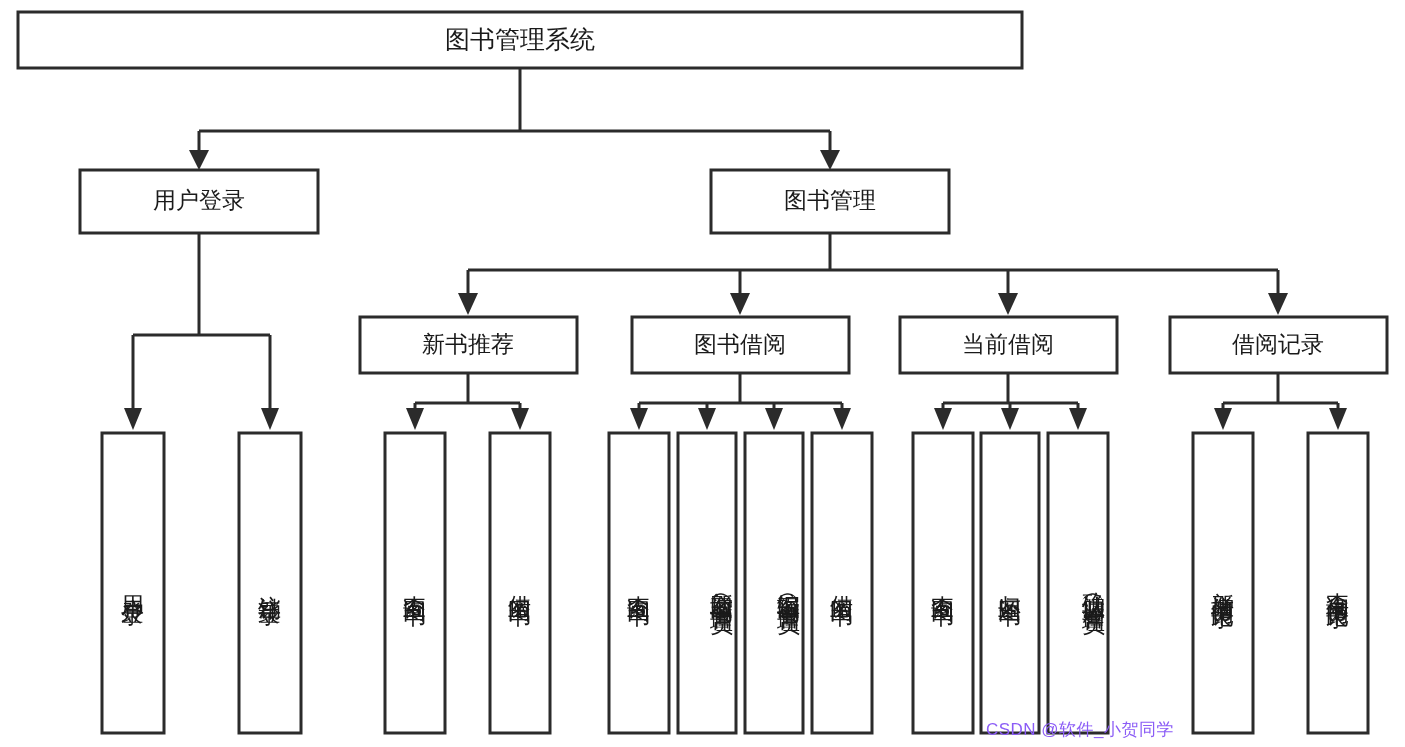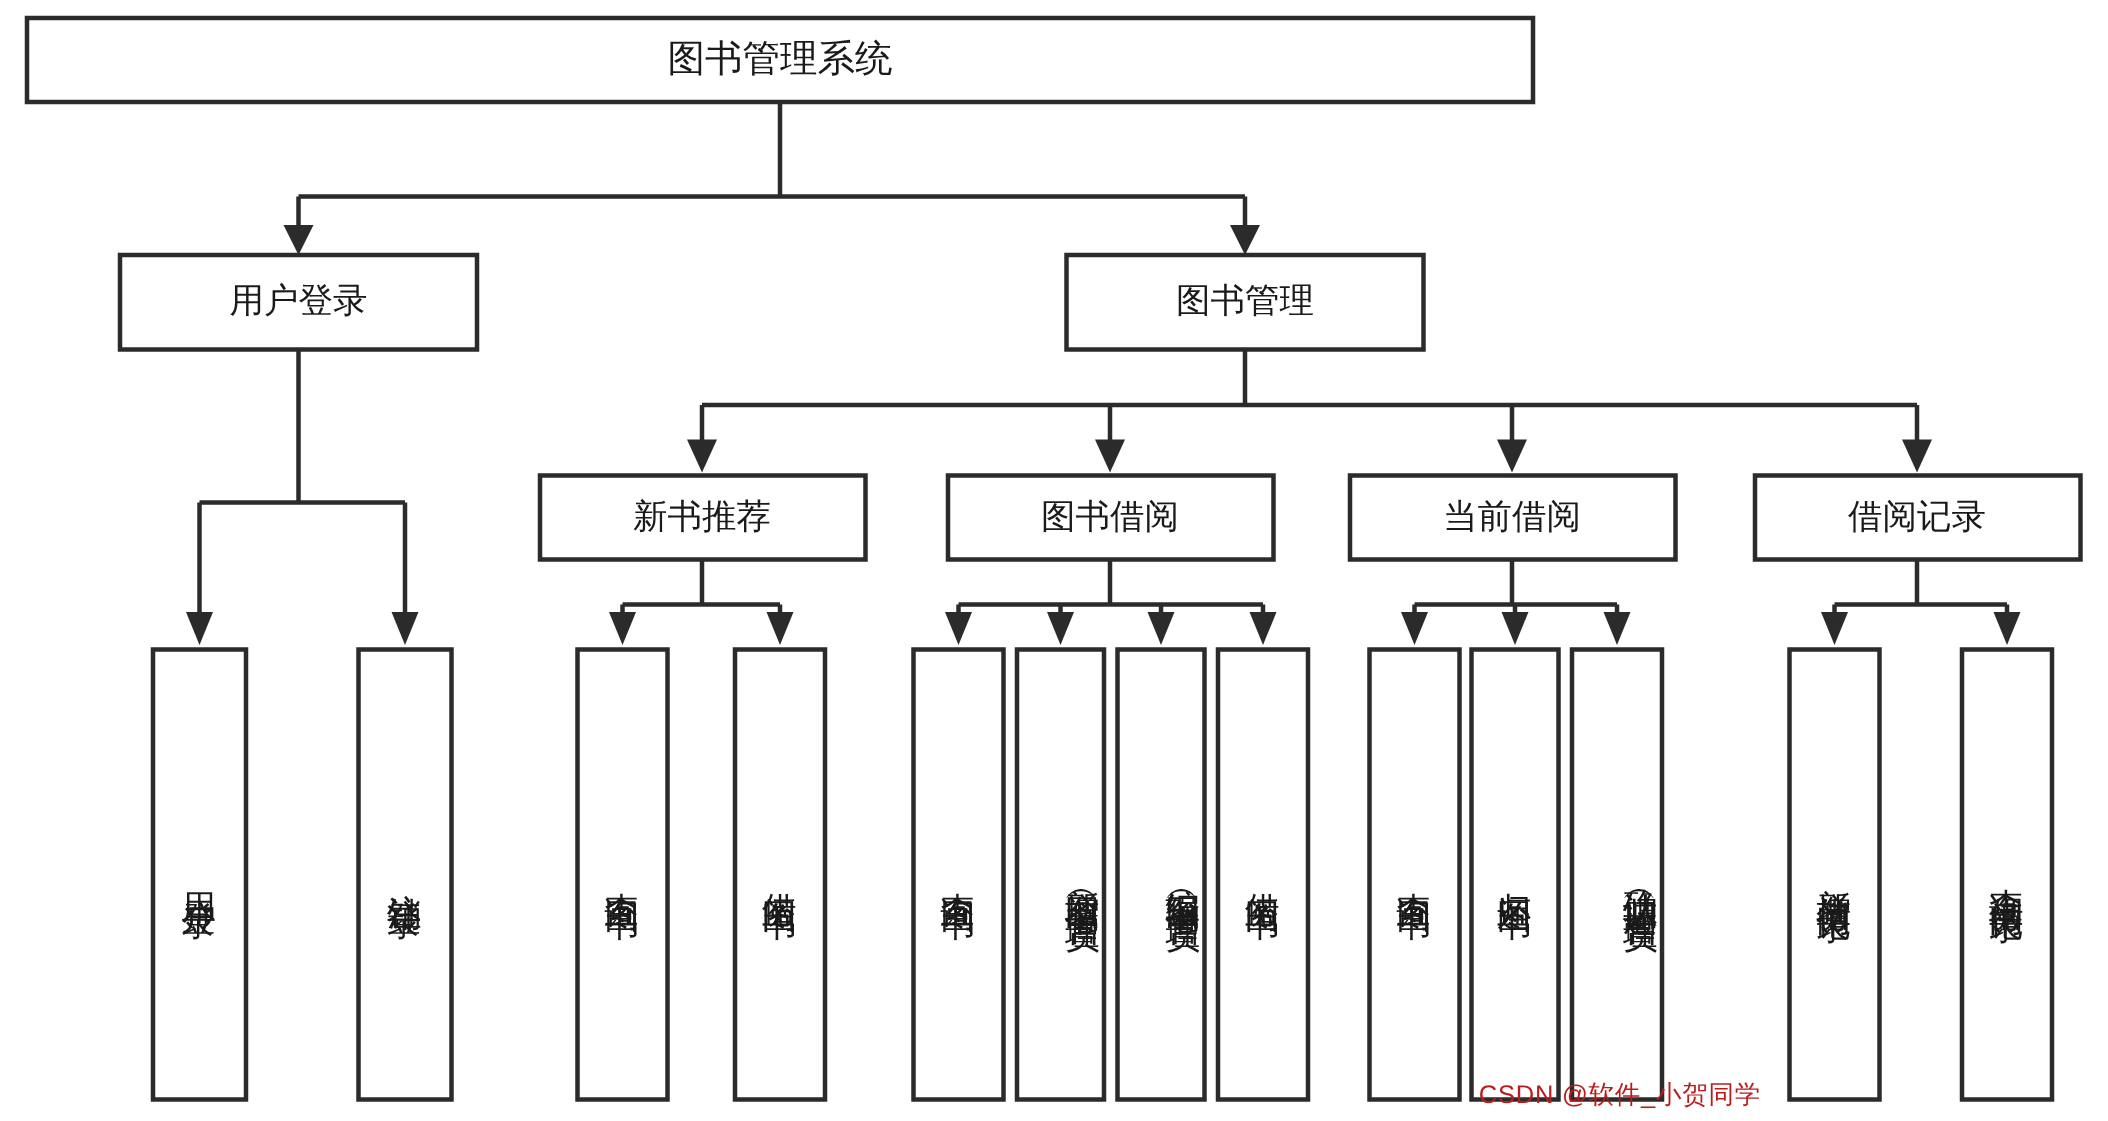--- a/index.html
+++ b/index.html
@@ -67,21 +67,21 @@
     white-space: nowrap;
     text-align: center;
     pointer-events: none;
   }
   .watermark {
     position: absolute;
     right: 14px;
     bottom: 6px;
     font-family: "Liberation Sans", "DejaVu Sans", sans-serif;
     font-size: 17px;
-    color: #b91c1c;
+    color: #8b5cf6;
     letter-spacing: 0.5px;
     white-space: nowrap;
   }
 </style>
 </head>
 <body>
 
 <div id="diagram-root">
 
   <svg class="diagram-canvas" viewBox="0 0 1405 747">

